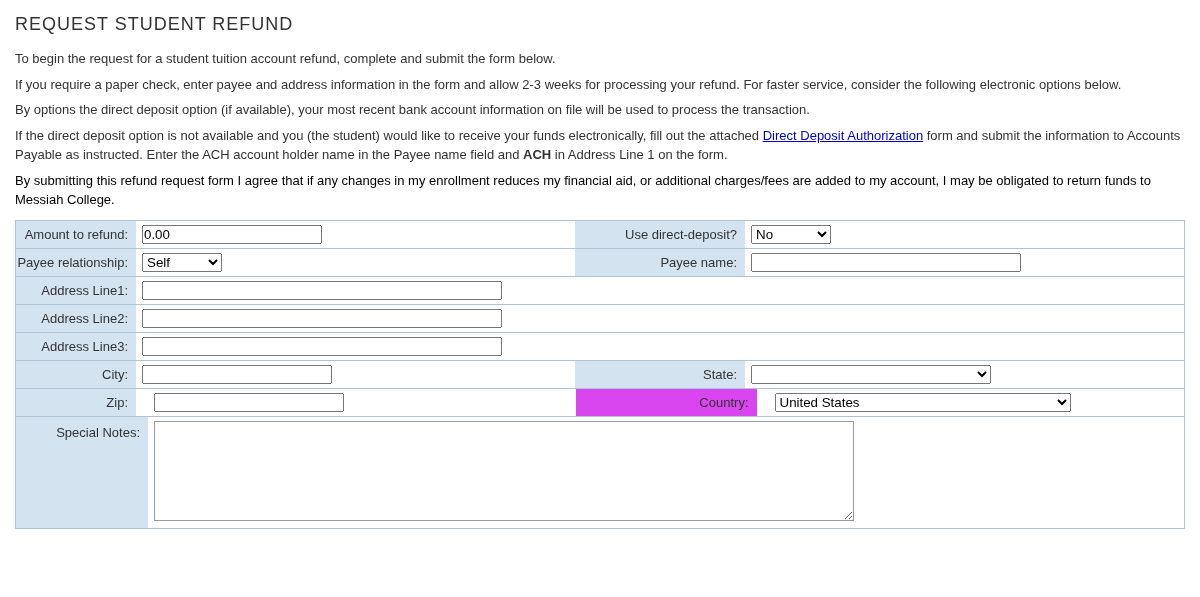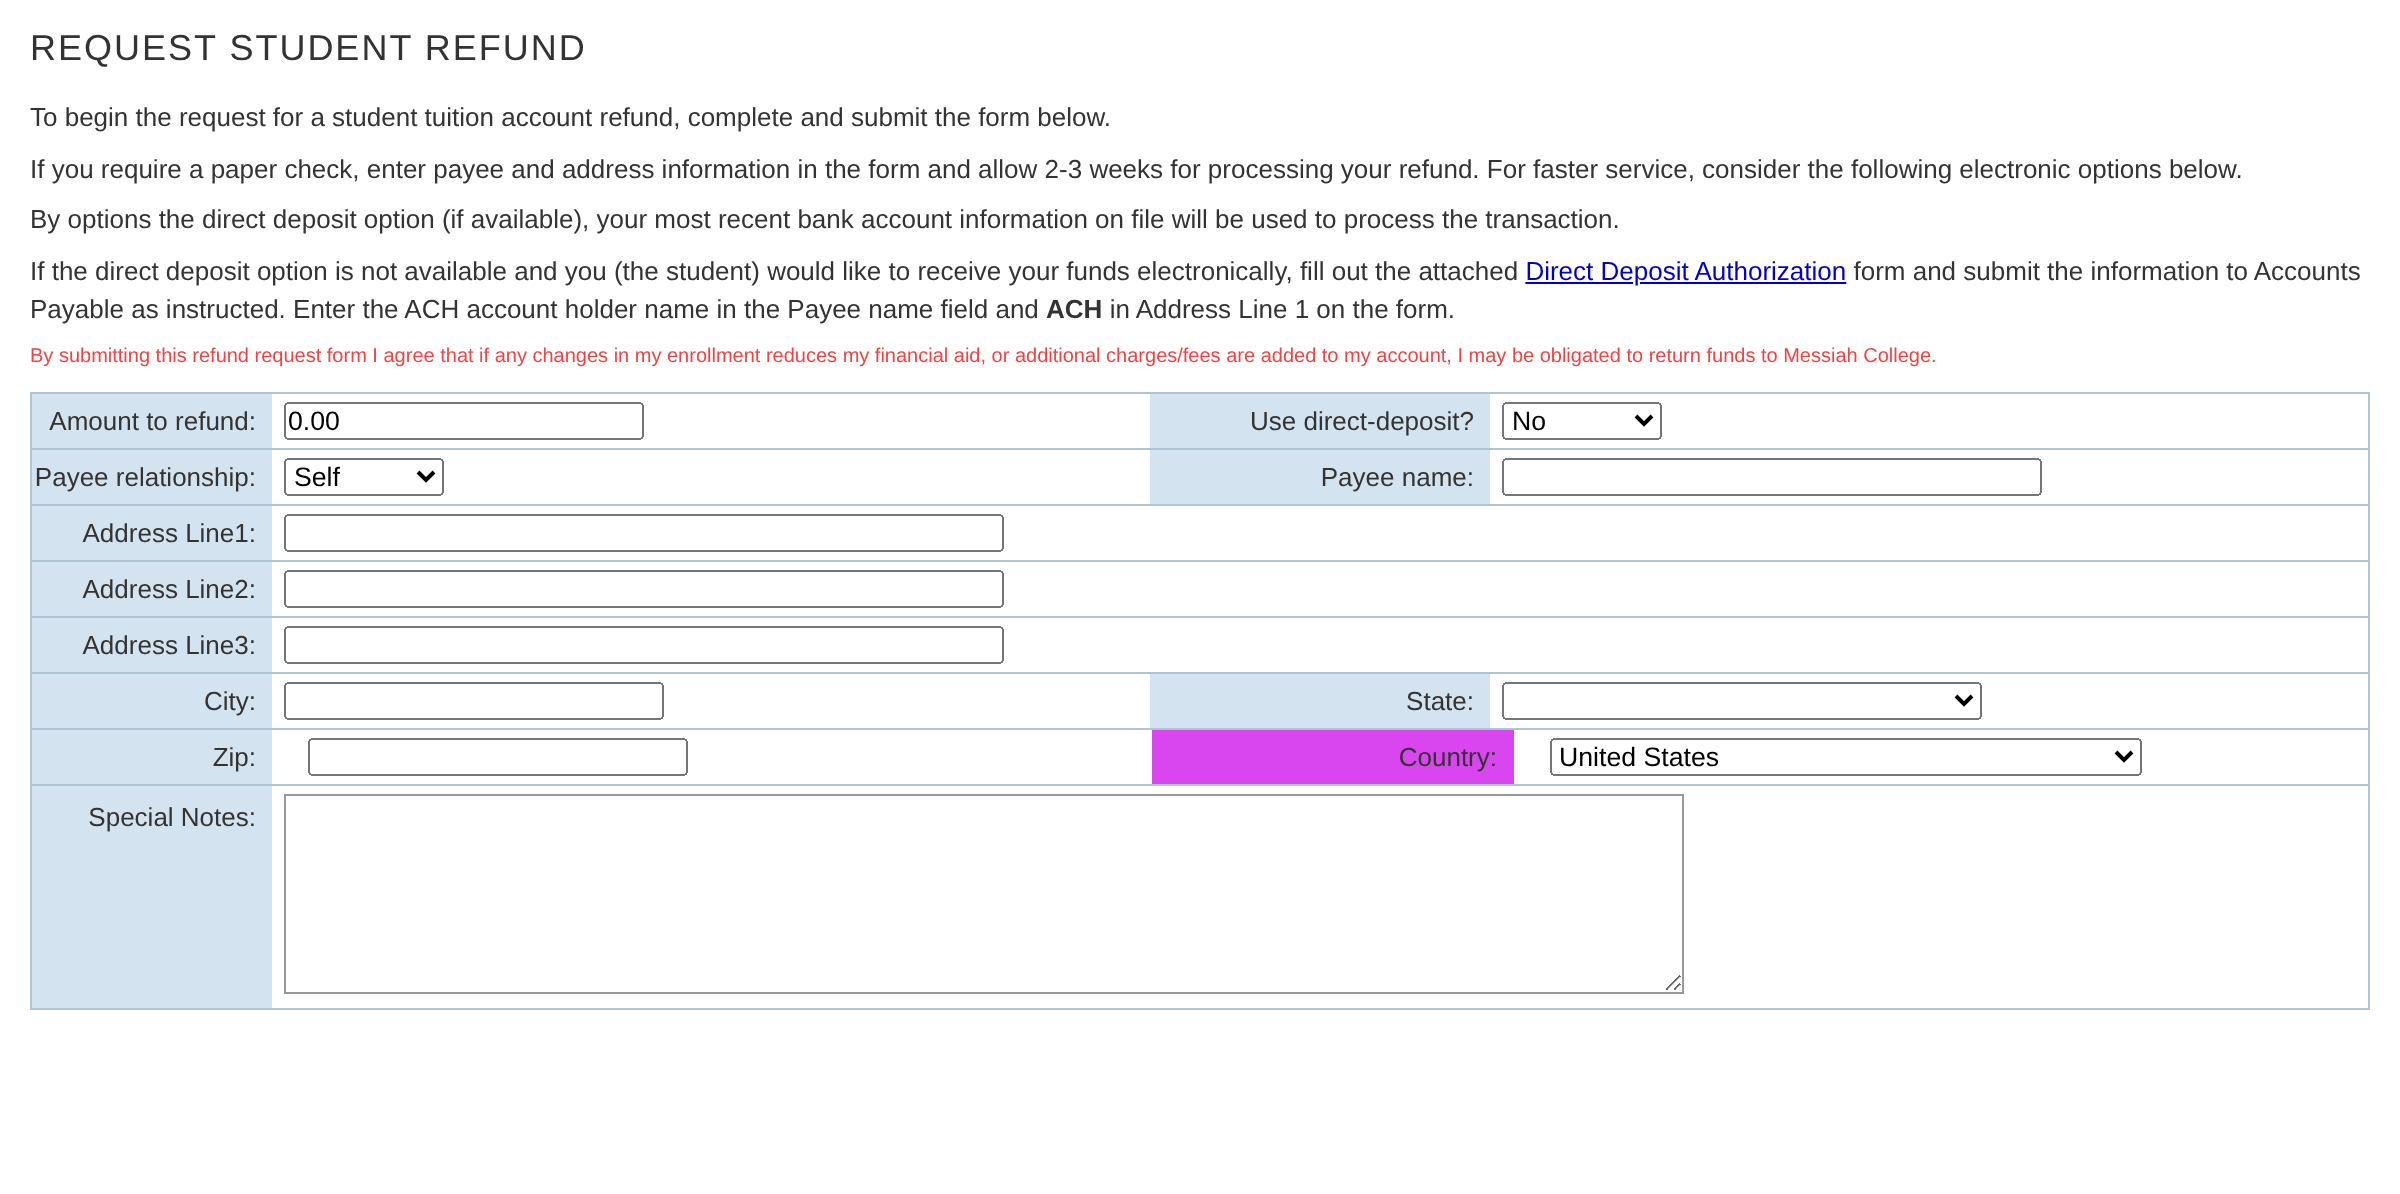--- a/index.html
+++ b/index.html
@@ -27,24 +27,24 @@
       margin-top: 4px;
     }
 
     .intro-text {
       margin-bottom: 6px;
       line-height: 1.5;
       font-size: 13px;
     }
 
     .warning-text {
-      color: #ef4444;
+      color: #000000;
       margin-bottom: 10px;
       line-height: 1.5;
-      font-size: 10px;
+      font-size: 13px;
     }
 
     a {
       color: #0000cc;
     }
 
     .form-container {
       margin-top: 10px;
       border: 1px solid #b0c4d8;
       background: #fff;
@@ -239,21 +239,21 @@
         <option selected="">United States</option>
         <option>Canada</option>
         <option>United Kingdom</option>
         <option>Australia</option>
         <option>Other</option>
       </select>
     </div>
   </div>
 
   <div class="notes-row">
-    <div class="label-cell" style="width:120px; text-align:right; padding-top:8px; padding-right:8px; background:#d4e3f0;">
+    <div class="label-cell" style="width:132px; text-align:right; padding-top:8px; padding-right:8px; background:#d4e3f0;">
       <span>Special Notes:</span>
     </div>
     <div style="flex:1; padding:4px 6px; background:#fff;">
       <textarea style="width: 700px; height: 100px; border: 1px solid rgb(153, 153, 153); font-family: Arial, Helvetica, sans-serif; font-size: 13px; resize: both; padding: 2px 4px;"></textarea>
     </div>
   </div>
 
 </div>
 
 </body></html>

